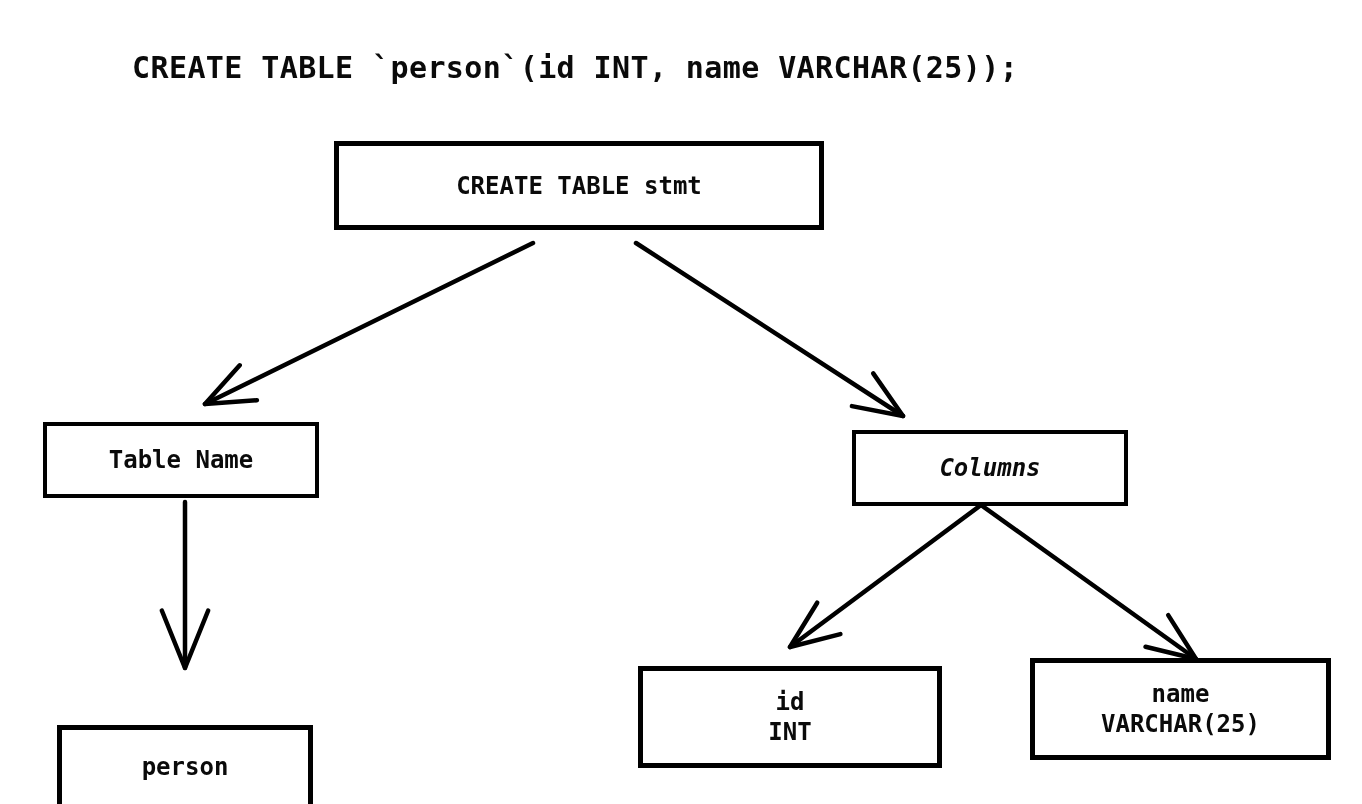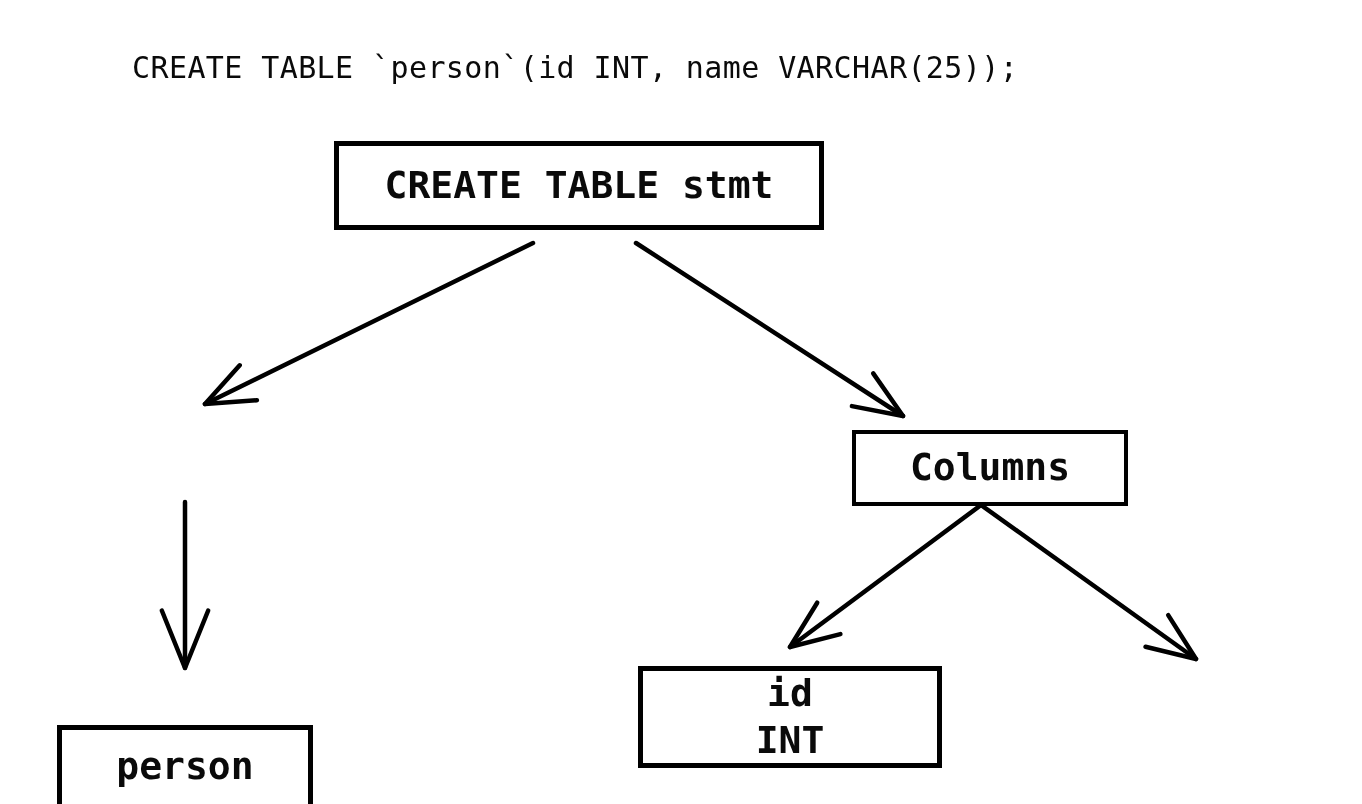--- a/index.html
+++ b/index.html
@@ -14,21 +14,21 @@
     background: #ffffff;
     font-family: "DejaVu Sans Mono", "Liberation Mono", monospace;
     color: #0a0a0a;
     overflow: hidden;
   }
   .sql {
     position: absolute;
     left: 132px;
     top: 50px;
     font-size: 30px;
-    font-weight: normal;
+    font-weight: bold;
     letter-spacing: 0.4px;
     white-space: pre;
     color: #0a0a0a;
   }
   .edges {
     position: absolute;
     left: 0;
     top: 0;
     width: 1362px;
     height: 804px;
@@ -45,28 +45,28 @@
   .node {
     position: absolute;
     box-sizing: border-box;
     border: 5px solid #000000;
     background: #ffffff;
     display: flex;
     flex-direction: column;
     align-items: center;
     justify-content: center;
     text-align: center;
-    font-size: 38px;
+    font-size: 24px;
     font-weight: bold;
     line-height: 1.25;
     color: #0a0a0a;
   }
   #n-root       { left: 334px;  top: 141px; width: 490px; height: 89px;  }
   #n-table-name { left: 43px;   top: 422px; width: 276px; height: 76px;  border-width: 4px; }
-  #n-columns    { left: 852px;  top: 430px; width: 276px; height: 76px;  border-width: 4px; }
+  #n-columns    { left: 852px;  top: 430px; width: 276px; height: 76px;  border-width: 4px; font-style: italic; }
   #n-person     { left: 57px;   top: 677px; width: 256px; height: 84px; margin-top: 48px;  }
   #n-id         { left: 638px;  top: 666px; width: 304px; height: 102px; }
   #n-name       { left: 1030px; top: 658px; width: 301px; height: 102px; }
 </style>
 </head>
 <body>
 
 <div class="canvas">
 
   <div class="sql">CREATE TABLE `person`(id INT, name VARCHAR(25));</div>
@@ -91,28 +91,35 @@
     <g>
       <line x1="981" y1="505" x2="1196" y2="659"></line>
       <polyline points="1145.5,646.8 1196,659 1168.2,615.1"></polyline>
     </g>
   </svg>
 
   <div class="node" id="n-root">
     <span>CREATE TABLE stmt</span>
   </div>
 
+  <div class="node" id="n-table-name">
+    <span>Table Name</span>
+  </div>
 
   <div class="node" id="n-columns">
     <span>Columns</span>
   </div>
 
   <div class="node" id="n-person">
     <span>person</span>
   </div>
 
   <div class="node" id="n-id">
     <span>id</span>
     <span>INT</span>
   </div>
 
+  <div class="node" id="n-name">
+    <span>name</span>
+    <span>VARCHAR(25)</span>
+  </div>
 
 </div>
 
 </body></html>

